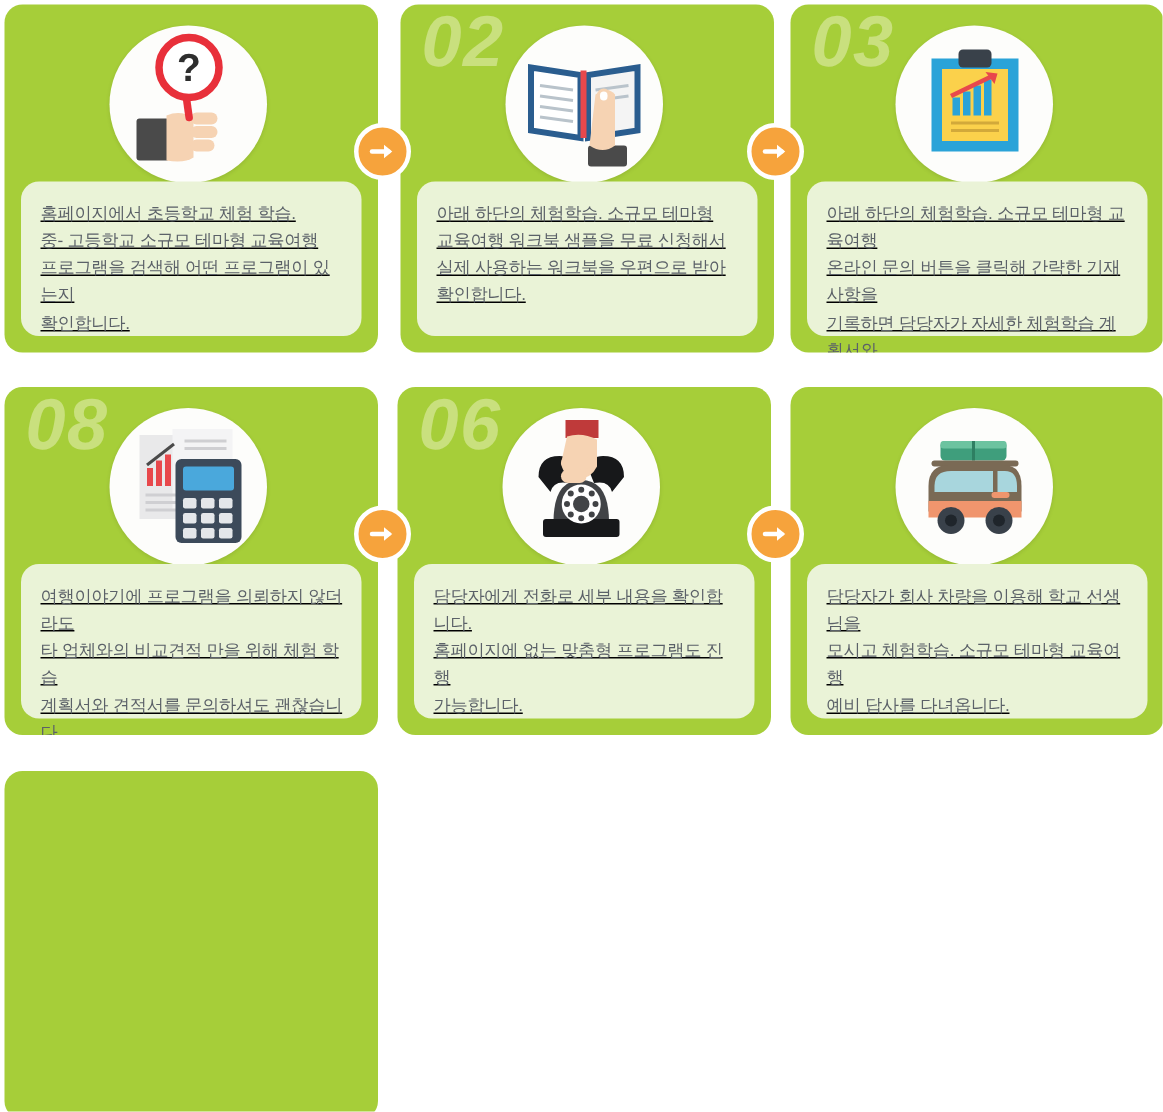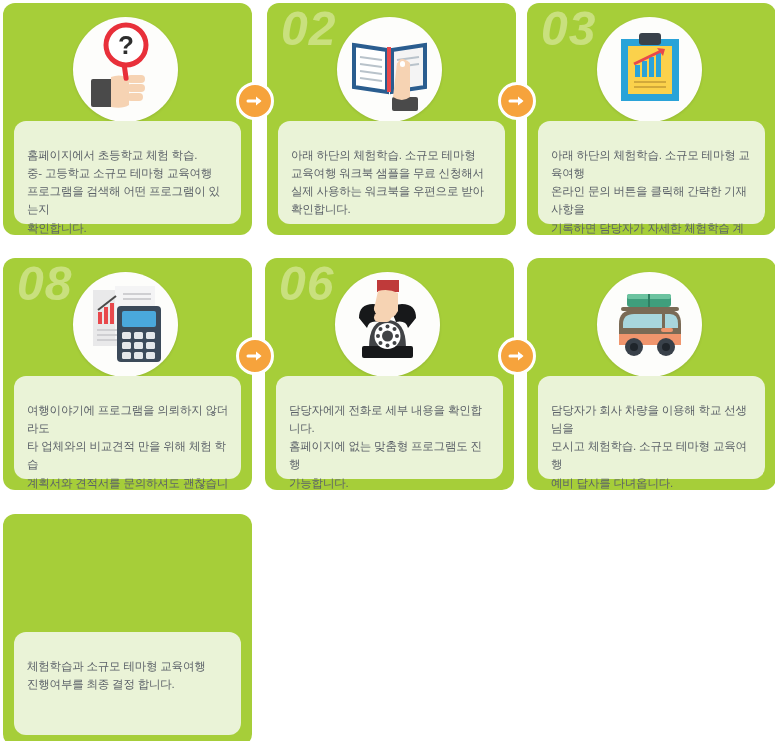--- a/index.html
+++ b/index.html
@@ -69,21 +69,22 @@
 
   .card-body {
     position: absolute;
     left: 11px;
     top: 118px;
     width: 227px;
     height: 103px;
     background: #eaf3d7;
     border-radius: 12px;
     box-sizing: border-box;
-    padding: 25px 12px 10px 13px;
+    padding: 13px 12px 10px 13px;
+    text-decoration: underline;
   }
 
   .card-text {
     font-size: 11.5px;
     line-height: 1.58;
     color: #5b6168;
     white-space: pre-line;
     letter-spacing: -0.2px;
   }
 
@@ -295,24 +296,20 @@
       </div>
     </div>
     <div class="card-body">
       <div class="card-text">담당자가 회사 차량을 이용해 학교 선생님을
 모시고 체험학습. 소규모 테마형 교육여행
 예비 답사를 다녀옵니다.</div>
     </div>
   </div>
 
   <div class="card" style="left:3px; top:514px;">
-    <div class="card-body">
-      <div class="card-text">체험학습과 소규모 테마형 교육여행
-진행여부를 최종 결정 합니다.</div>
-    </div>
   </div>
 
   <div class="arrow" style="left:236px; top:82px;">
     <span>
       <svg viewBox="0 0 20 20">
         <path d="M3 10 H14" stroke="#ffffff" stroke-width="3" stroke-linecap="round" fill="none"></path>
         <path d="M11 5.5 L16.5 10 L11 14.5 Z" fill="#ffffff"></path>
       </svg>
     </span>
   </div>

